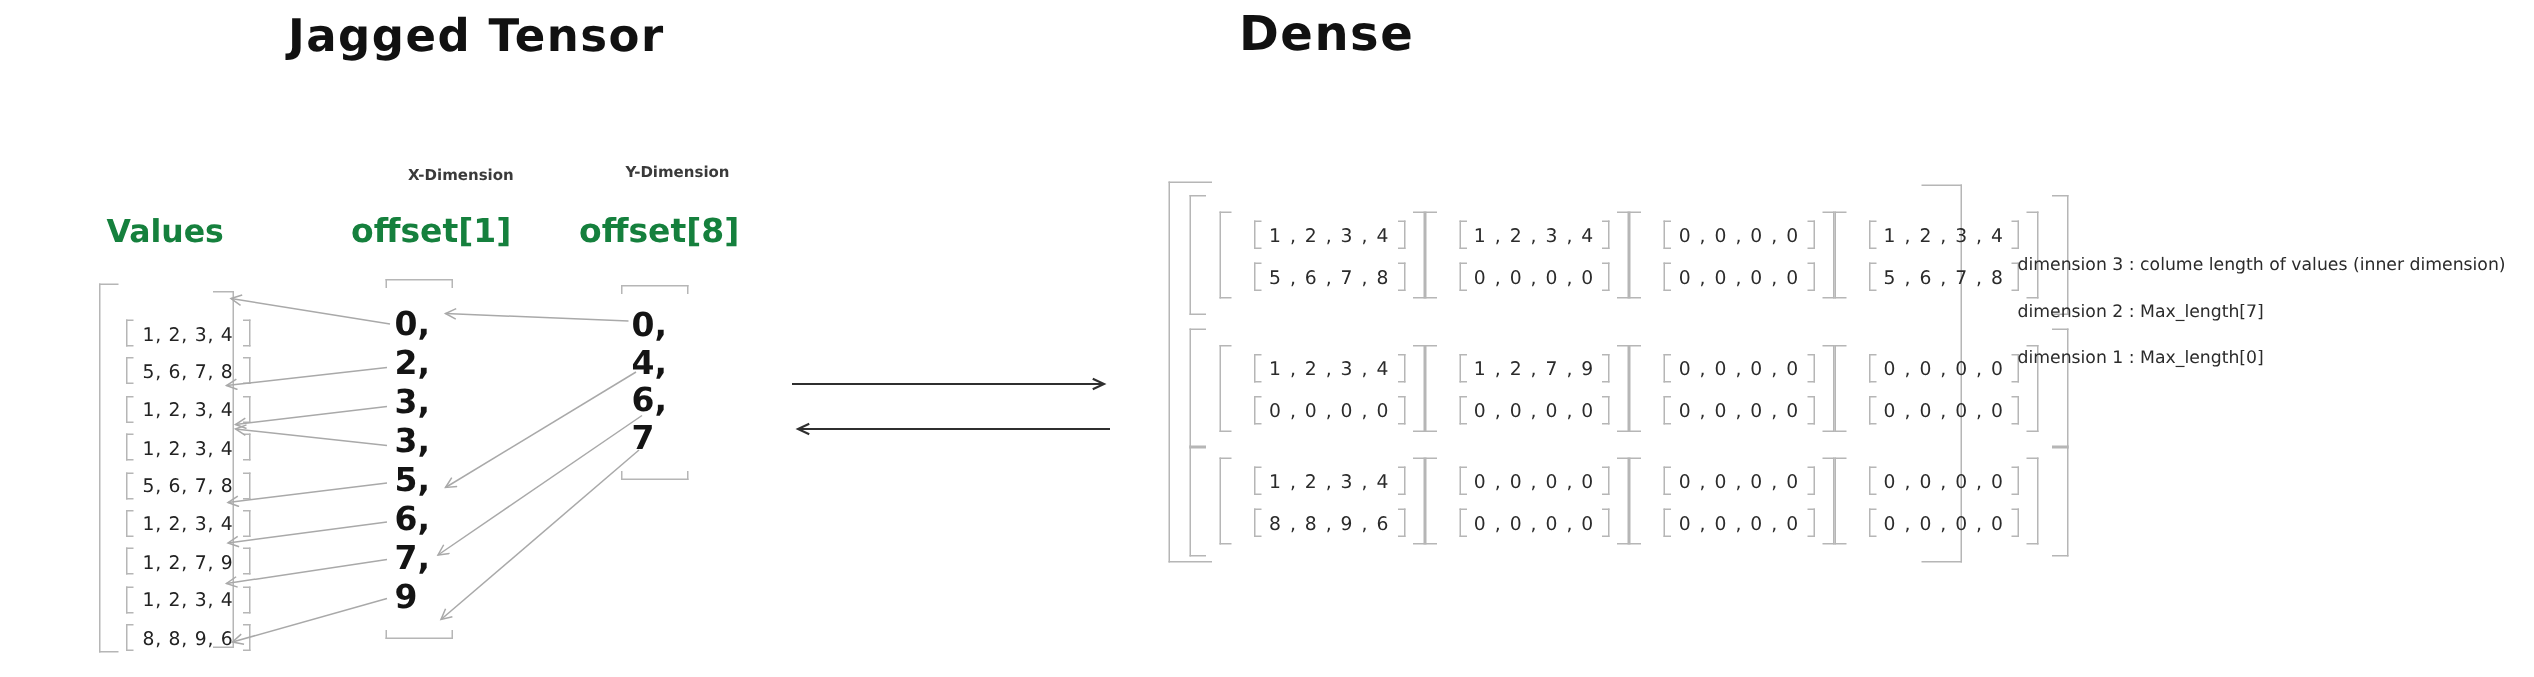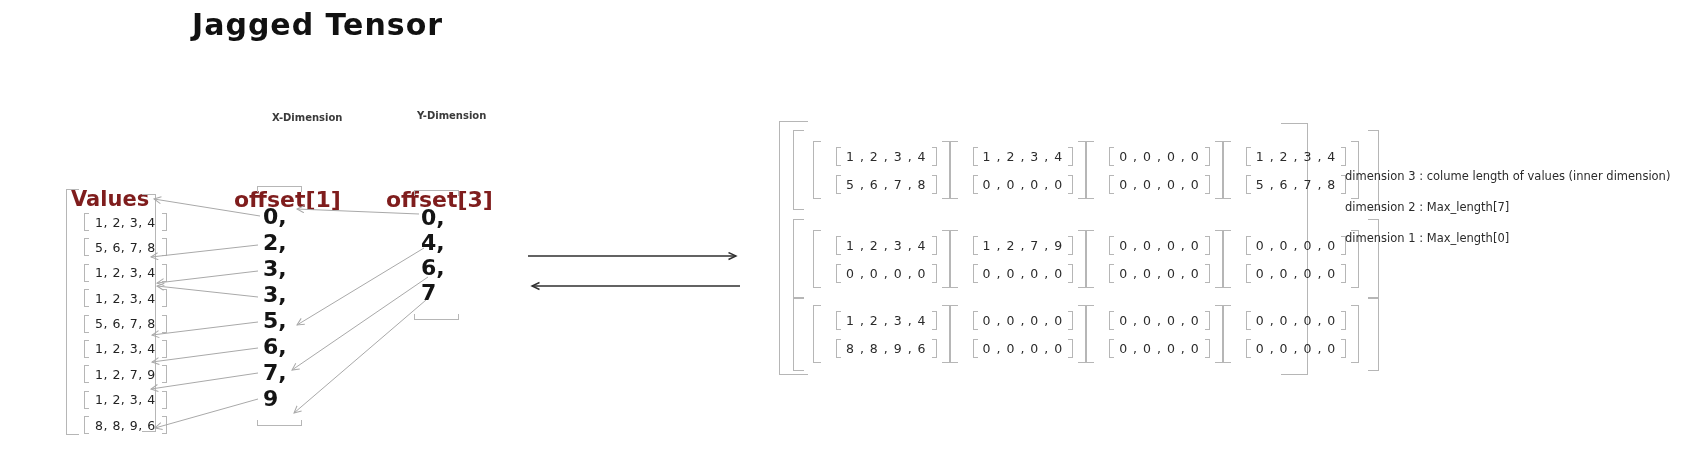--- a/index.html
+++ b/index.html
@@ -3,21 +3,21 @@
 <meta charset="utf-8">
 <style>
   html,body{margin:0;padding:0;background:#ffffff;}
   #canvas{
     position:relative;width:1689px;height:446px;background:#ffffff;overflow:hidden;
     font-family:"DejaVu Sans","Liberation Sans",sans-serif;color:#1e1e1e;
   }
   .abs{position:absolute;}
   
   .big-title{font-size:30px;font-weight:700;letter-spacing:1px;color:#111;white-space:nowrap;}
-  .col-header{font-size:21px;font-weight:600;color:#7f1d1d;white-space:nowrap;margin-top:45px;}
+  .col-header{font-size:21px;font-weight:600;color:#15803d;white-space:nowrap;}
   .dim-label{font-size:10px;font-weight:600;color:#3a3a3a;white-space:nowrap;margin-left:21px;}
   
   .bk{display:inline-block;box-sizing:border-box;border:0 solid #b6b6b6;flex:0 0 auto;}
   .bk.bl{border-left:1.4px solid #b6b6b6;border-top:1.4px solid #b6b6b6;border-bottom:1.4px solid #b6b6b6;}
   .bk.br{border-right:1.4px solid #b6b6b6;border-top:1.4px solid #b6b6b6;border-bottom:1.4px solid #b6b6b6;}
   
   .vrow{display:flex;align-items:center;height:20px;margin-bottom:5.4px;}
   .vrow .bk{width:5px;height:18px;}
   .vnum{font-size:12.5px;letter-spacing:.5px;color:#232323;padding:0 6px;white-space:nowrap;flex:1;text-align:left;}
   .outerbk{box-sizing:border-box;}
@@ -39,20 +39,21 @@
   
   .annot{font-size:11.5px;color:#2b2b2b;margin-bottom:17px;white-space:nowrap;}
   svg.overlay{position:absolute;left:0;top:0;pointer-events:none;}
 </style>
 </head>
 <body>
 
 <div id="canvas">
 
   <div class="abs big-title" style="left:192px;top:7px;">Jagged Tensor</div>
+  <div class="abs big-title" style="left:826px;top:3px;font-size:32px;">Dense</div>
 
   <div class="abs col-header" style="left:71px;top:142px;">Values</div>
 
   <div class="abs outerbk" style="left:66px;top:189px;width:13px;height:246px;border-left:1.4px solid #b6b6b6;border-top:1.4px solid #b6b6b6;border-bottom:1.4px solid #b6b6b6;"></div>
   <div class="abs outerbk" style="left:142px;top:194px;width:14px;height:238px;border-right:1.4px solid #b6b6b6;border-top:1.4px solid #b6b6b6;border-bottom:1.4px solid #b6b6b6;"></div>
 
   <div class="abs" style="left:84px;top:202px;width:62px;margin-top:10px;">
     <div class="vrow">
         <span class="bk bl"></span>
         <span class="vnum">1, 2, 3, 4</span>
@@ -109,21 +110,21 @@
     <div class="offitem" style="height:26px;">3,</div>
     <div class="offitem" style="height:26px;">3,</div>
     <div class="offitem" style="height:26px;">5,</div>
     <div class="offitem" style="height:26px;">6,</div>
     <div class="offitem" style="height:26px;">7,</div>
     <div class="offitem" style="height:26px;">9</div>
   </div>
   <div class="abs hbk-bot" style="left:257px;top:420px;width:45px;"></div>
 
   <div class="abs dim-label" style="left:396px;top:110px;">Y-Dimension</div>
-  <div class="abs col-header" style="left:386px;top:142px;font-size:22px;">offset[3]</div>
+  <div class="abs col-header" style="left:386px;top:142px;font-size:22px;">offset[8]</div>
   <div class="abs hbk-top" style="left:414px;top:190px;width:45px;"></div>
   <div class="abs offcol" style="left:421px;top:205px;">
     <div class="offitem" style="height:25px;">0,</div>
     <div class="offitem" style="height:25px;">4,</div>
     <div class="offitem" style="height:25px;">6,</div>
     <div class="offitem" style="height:25px;">7</div>
   </div>
   <div class="abs hbk-bot" style="left:414px;top:314px;width:45px;"></div>
 
   <svg class="overlay" width="1689" height="451" viewBox="0 0 1689 451">

